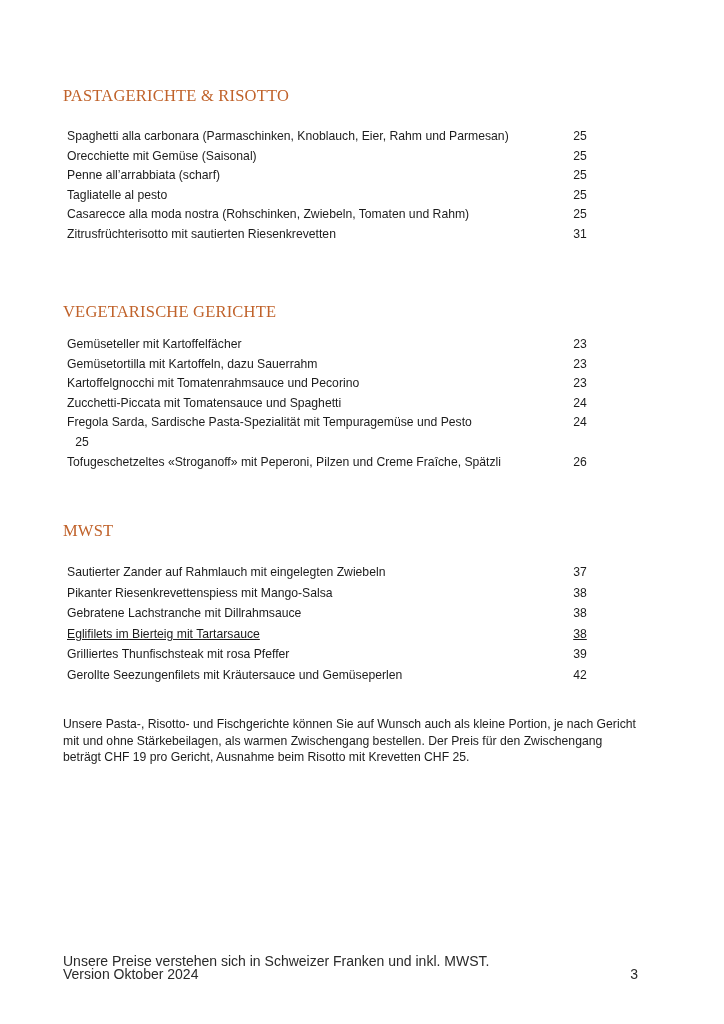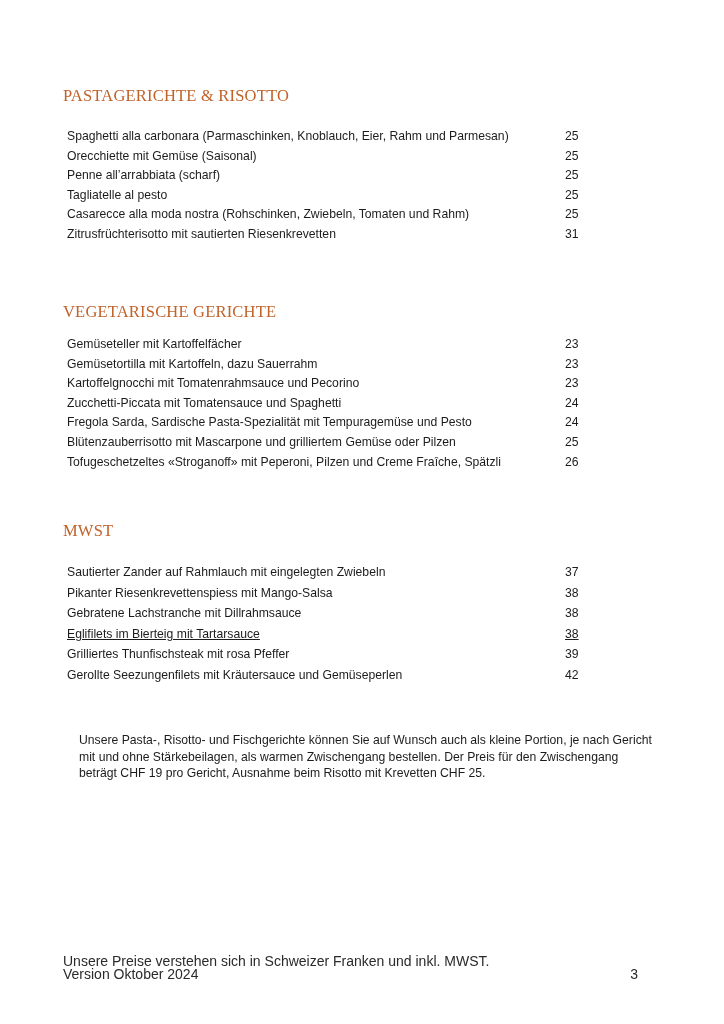--- a/index.html
+++ b/index.html
@@ -7,22 +7,22 @@
   .page { position: absolute; left: 0; top: 0; width: 724px; height: 878px; }
   .section-title {
     position: absolute; left: 63px;
     font-family: "Liberation Serif", "DejaVu Serif", serif;
     font-size: 16.5px; color: #c0622a; letter-spacing: 0.2px;
     margin: 0; font-weight: normal;
   }
   .items { position: absolute; left: 63px; width: 528px; margin: 4px; padding: 0; list-style: none; }
   .item { display: flex; justify-content: space-between; align-items: baseline; height: 19.6px;
     font-family: "Liberation Sans", "DejaVu Sans", sans-serif; font-size: 12.2px; color: #1c1c1c; }
-  .item .price { text-align: left; min-width: 30px; }
-  .note { position: absolute; left: 63px; top: 716px; width: 580px; margin: 16px;
+  .item .price { text-align: center; min-width: 30px; }
+  .note { position: absolute; left: 63px; top: 716px; width: 580px; margin: 0;
     font-family: "Liberation Sans", "DejaVu Sans", sans-serif; font-size: 12.2px; line-height: 16.5px; color: #1c1c1c; }
   .footer { position: absolute; left: 63px; top: 955px; width: 575px;
     font-family: Liberation Sans, sans-serif; font-size: 14px; line-height: 12.5px; color: #2a2a2a; }
   .footer .row { display: flex; justify-content: space-between; }
 </style>
 </head>
 <body>
 
 <div class="page">
 
@@ -70,21 +70,20 @@
       </li>
     <li class="item">
         <span>Zucchetti-Piccata mit Tomatensauce und Spaghetti</span>
         <span class="price">24</span>
       </li>
     <li class="item">
         <span>Fregola Sarda, Sardische Pasta-Spezialität mit Tempuragemüse und Pesto</span>
         <span class="price">24</span>
       </li>
     <li class="item">
-        <span>Blütenzauberrisotto mit Mascarpone und grilliertem Gemüse oder Pilzen</span>
         <span class="price">25</span>
       </li>
     <li class="item">
         <span>Tofugeschetzeltes «Stroganoff» mit Peperoni, Pilzen und Creme Fraîche, Spätzli</span>
         <span class="price">26</span>
       </li>
   </ul>
 
   <h2 class="section-title" style="top:521px;">MWST</h2>
   <ul class="items" style="top:561px;">

